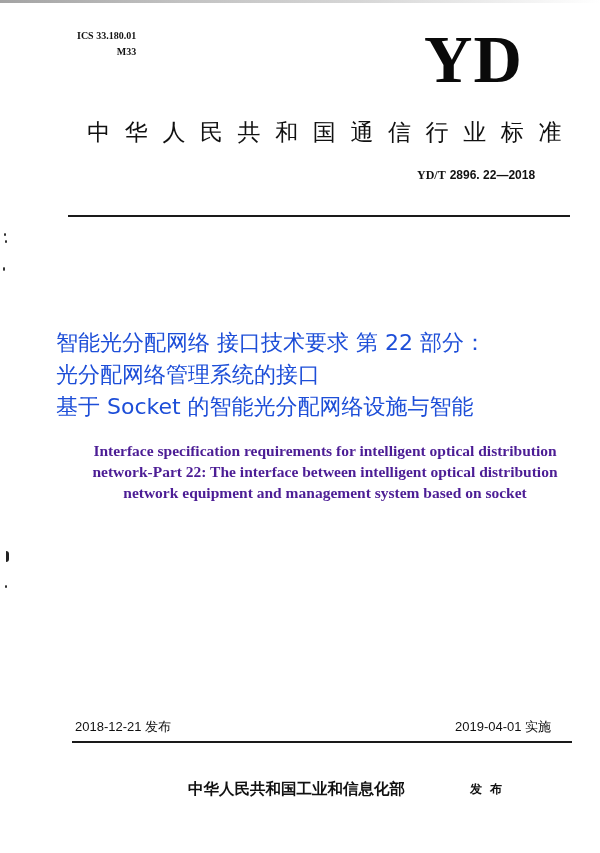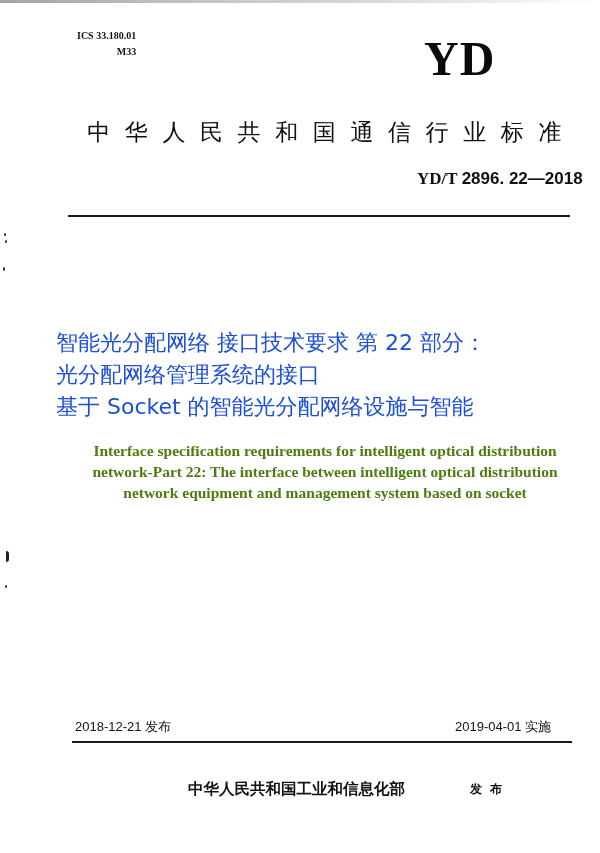--- a/index.html
+++ b/index.html
@@ -29,40 +29,40 @@
       font-weight: bold;
       font-size: 10px;
       line-height: 16px;
       text-align: right;
     }
     .yd-logo {
       position: absolute;
       left: 424px; top: 29px;
       font-family: "Liberation Serif", serif;
       font-weight: bold;
-      font-size: 48px;
+      font-size: 67px;
       line-height: 60px;
       letter-spacing: 1px;
       color: #0a0a0a;
     }
     .std-title {
       position: absolute;
       left: 66px; top: 114px;
       width: 510px;
       font-family: "DejaVu Sans", sans-serif;
       font-size: 23px;
       line-height: 36px;
       letter-spacing: 14.6px;
       white-space: nowrap;
       text-align: right;
     }
     .std-number {
       position: absolute;
       left: 417px; top: 168px;
-      font-size: 17px;
+      font-size: 12px;
       white-space: nowrap;
     }
     .std-number .prefix {
       font-family: "Liberation Serif", serif;
       font-weight: bold;
     }
     .std-number .num {
       font-family: "Liberation Sans", sans-serif;
       font-weight: bold;
       margin-left: 4px;
@@ -87,21 +87,21 @@
     .cn-title .line { display: block; white-space: nowrap; }
     .en-title {
       position: absolute;
       left: 60px; top: 440px;
       width: 530px;
       text-align: center;
       font-family: "Liberation Serif", serif;
       font-weight: bold;
       font-size: 15.5px;
       line-height: 21px;
-      color: #4d7c0f;
+      color: #4c1d95;
     }
     .en-title .line { display: block; white-space: nowrap; }
     .date-left {
       position: absolute;
       left: 75px; top: 718px;
       font-family: "Liberation Sans", sans-serif;
       font-size: 13px;
       white-space: nowrap;
     }
     .date-right {

